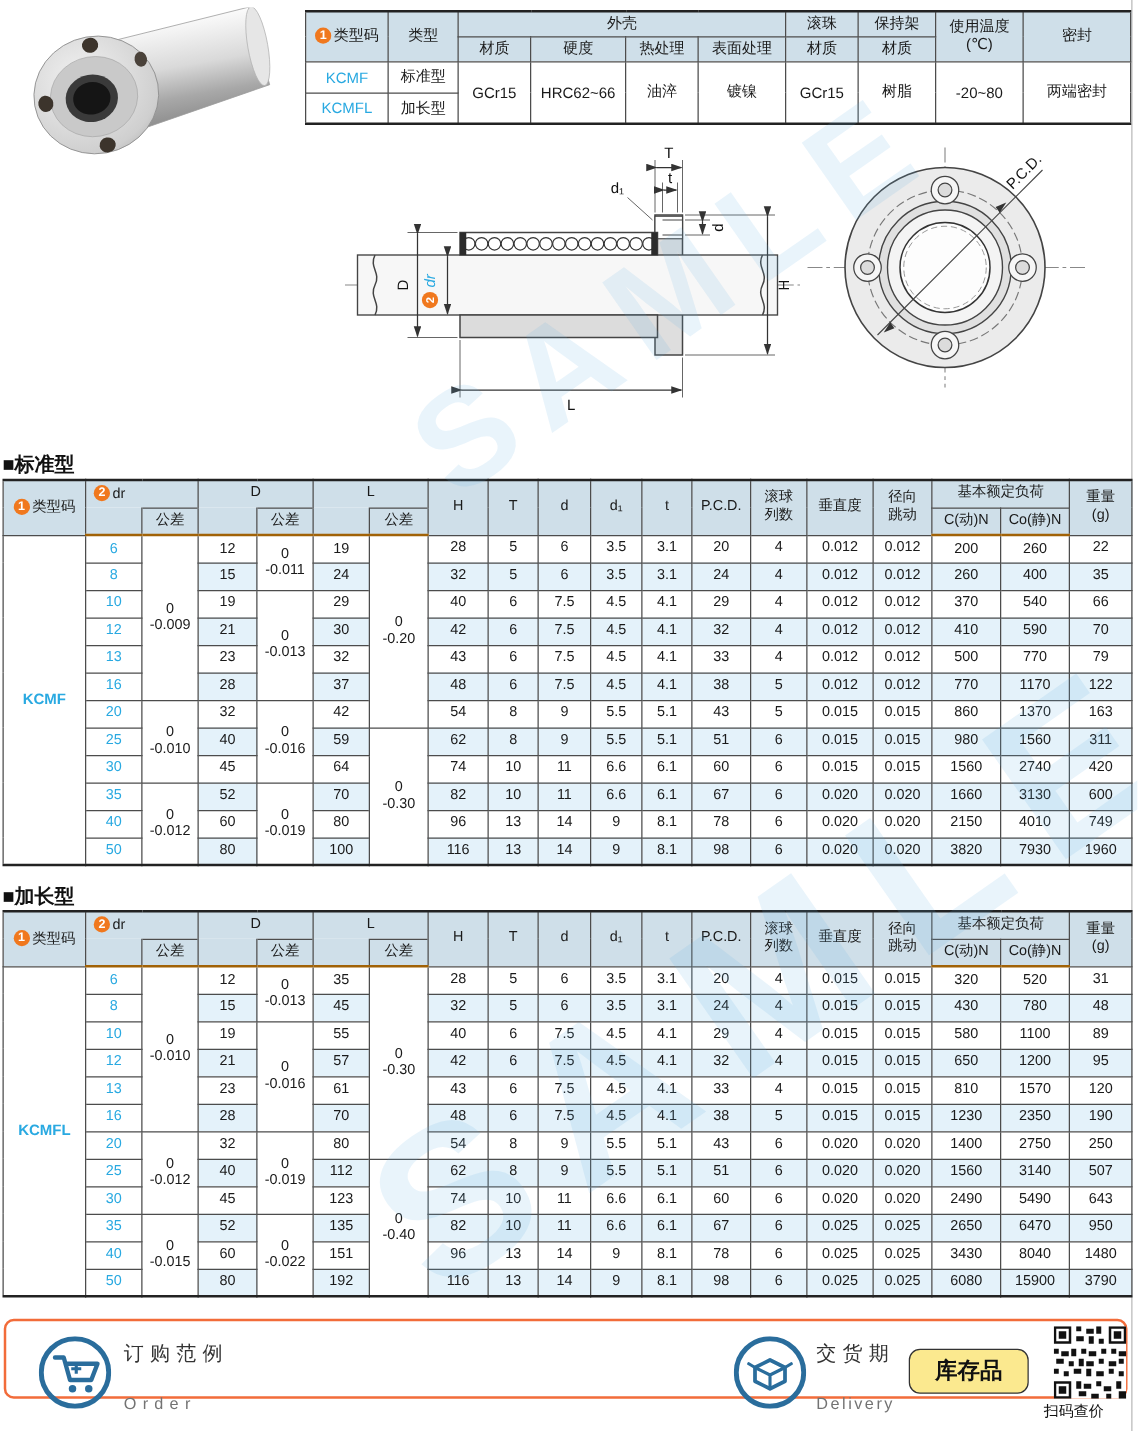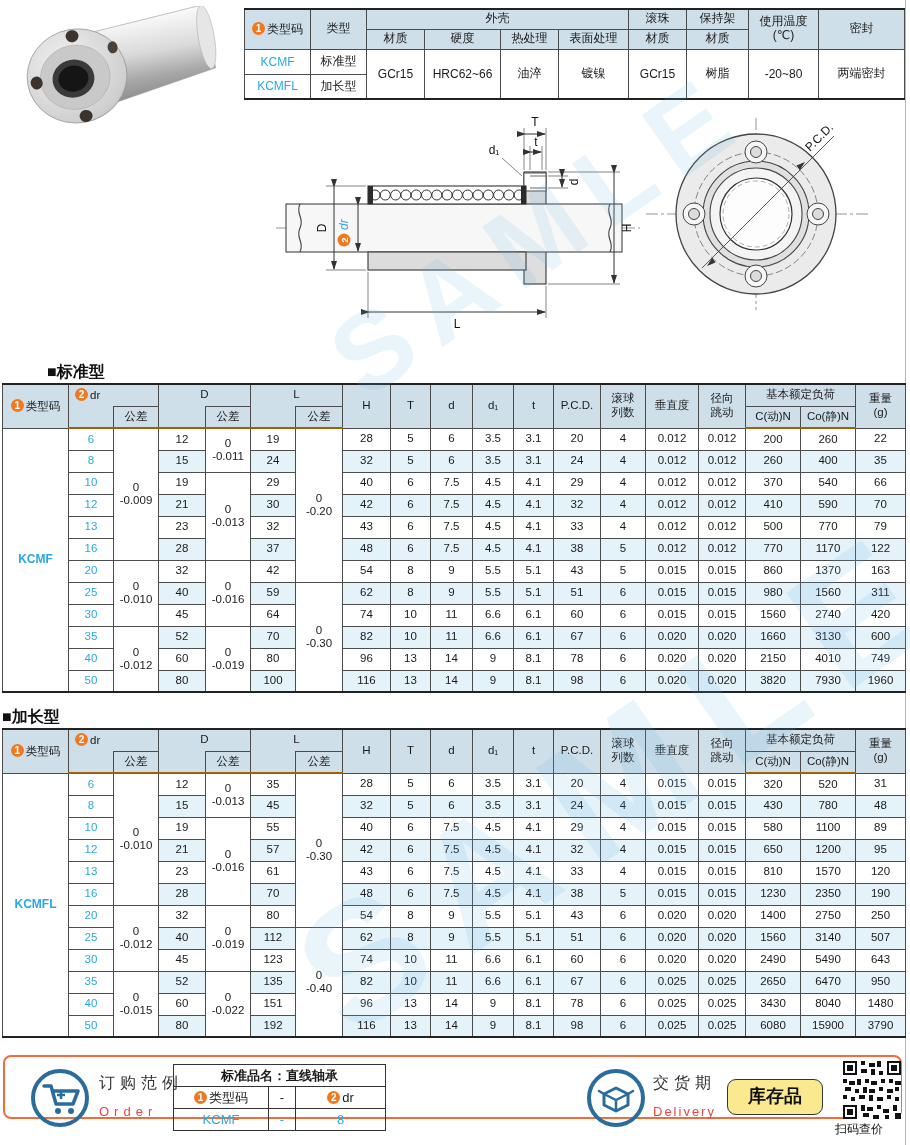--- a/index.html
+++ b/index.html
@@ -31,21 +31,21 @@
   
   #side-view { position:absolute; left:268px; top:96px; }
   #front-view { position:absolute; left:636px; top:110px; }
   .dim { stroke:#333; stroke-width:1; }
   .ext { stroke:#666; stroke-width:0.8; }
   .edge { stroke:#444; stroke-width:1.2; fill:none; }
   .dtext { font-size:12px; fill:#111; }
 
   
   .sec-title { position:absolute; left:2px; font-size:16px; font-weight:bold; color:#111; }
-  #t1 { top:362px;margin-left:45px; } #t2 { top:707px; }
+  #t1 { top:362px; } #t2 { top:707px; }
 
   
   .tbl-mount { position:absolute; left:2px; z-index:2; }
   #m1 { top:383px; } #m2 { top:728px; }
   table.big { border-collapse:collapse; table-layout:fixed; width:903px;
               border-top:2.5px solid #222; border-bottom:2.5px solid #222; }
   table.big th, table.big td { border:1px solid #4c4c4c; text-align:center; font-size:11.5px; padding:0 1px; }
   table.big th { background:#cfdfe9; font-weight:normal; white-space:pre-line; line-height:1.2; height:22px; }
   table.big thead tr:last-child th { border-bottom:2px solid #a16207; }
   table.big td { height:22px; background:#fff; white-space:pre-line; line-height:1.15; }
@@ -54,21 +54,21 @@
   table.big th.noline { border-top:0; }
   table.big tr.alt td.v { background:#e4f2fa; }
   table.big td.drv, table.big td.code { color:#29a9e1; }
   table.big td.code { font-weight:bold; font-size:12px; }
 
   
   #footer { position:absolute; left:3px; top:1055px; width:899px; height:64px;
             border:2.5px solid #f26c3a; border-radius:8px; background:#fff; z-index:3; }
   .foot-abs { position:absolute; }
   .foot-title { font-size:16px; letter-spacing:5px; color:#333; }
-  .foot-sub { font-size:13px; letter-spacing:5px; color:#ef4444; margin-top:10px; }
+  .foot-sub { font-size:13px; letter-spacing:5px; color:#737373; margin-top:21px; }
   #order-table { border-collapse:collapse; table-layout:fixed; width:212px; }
   #order-table td { border:1px solid #333; text-align:center; font-size:13px; height:22px; padding:0 2px; }
   #stock-btn { width:96px; height:36px; background:#fbe98f; border:1.5px solid #333; border-radius:9px;
                font-size:18px; font-weight:bold; text-align:center; line-height:33px; color:#111; }
   #qr-caption { font-size:12px; color:#111; width:76px; }
 </style>
 </head>
 <body>
 
 <div id="page">
@@ -837,42 +837,20 @@
       <path d="M13,17 h7 l5,18 h17 l5,-13 h-24" fill="none" stroke="#2a6d9c" stroke-width="3.5" stroke-linejoin="round" stroke-linecap="round"></path>
       <circle cx="27" cy="42" r="3" fill="#2a6d9c"></circle>
         <circle cx="40" cy="42" r="3" fill="#2a6d9c"></circle>
       <line x1="30" y1="22" x2="30" y2="30" stroke="#2a6d9c" stroke-width="2.5"></line>
       <line x1="26" y1="26" x2="34" y2="26" stroke="#2a6d9c" stroke-width="2.5"></line>
     </svg>
     <div class="foot-abs" style="left:94px;top:16px">
       <div class="foot-title">订购范例</div>
       <div class="foot-sub">Order</div>
     </div>
-    <table id="order-table" class="foot-abs" style="left:168px;top:7px">
-      <colgroup>
-          <col style="width:95px">
-          <col style="width:27px">
-          <col style="width:90px">
-        </colgroup>
-      <tbody>
-          <tr>
-            <td colspan="3" style="font-weight:bold">标准品名：直线轴承</td>
-          </tr>
-      <tr>
-        <td><span class="badge">1</span><span>类型码</span></td>
-        <td>-</td>
-        <td><span class="badge">2</span><span>dr</span></td>
-      </tr>
-      <tr class="cyan">
-        <td class="cyan">KCMF</td>
-        <td class="cyan">-</td>
-        <td class="cyan">8</td>
-      </tr>
-    </tbody>
-      </table>
     <svg class="foot-abs" style="left:582px;top:12px" width="58" height="58" viewBox="0 0 58 58">
       <circle cx="29" cy="29" r="27" fill="none" stroke="#2a6d9c" stroke-width="4"></circle>
       <path d="M17,25 l12,-6 12,6 v11 l-12,6 -12,-6 z" fill="none" stroke="#2a6d9c" stroke-width="3" stroke-linejoin="round"></path>
       <path d="M17,25 l12,6 12,-6 M29,31 v11" fill="none" stroke="#2a6d9c" stroke-width="2.5" stroke-linejoin="round"></path>
       <path d="M17,25 l-5,-3 M41,25 l5,-3" stroke="#2a6d9c" stroke-width="2.5" stroke-linecap="round"></path>
     </svg>
     <div class="foot-abs" style="left:648px;top:16px">
       <div class="foot-title">交货期</div>
       <div class="foot-sub" style="letter-spacing:2px">Delivery</div>
     </div>

